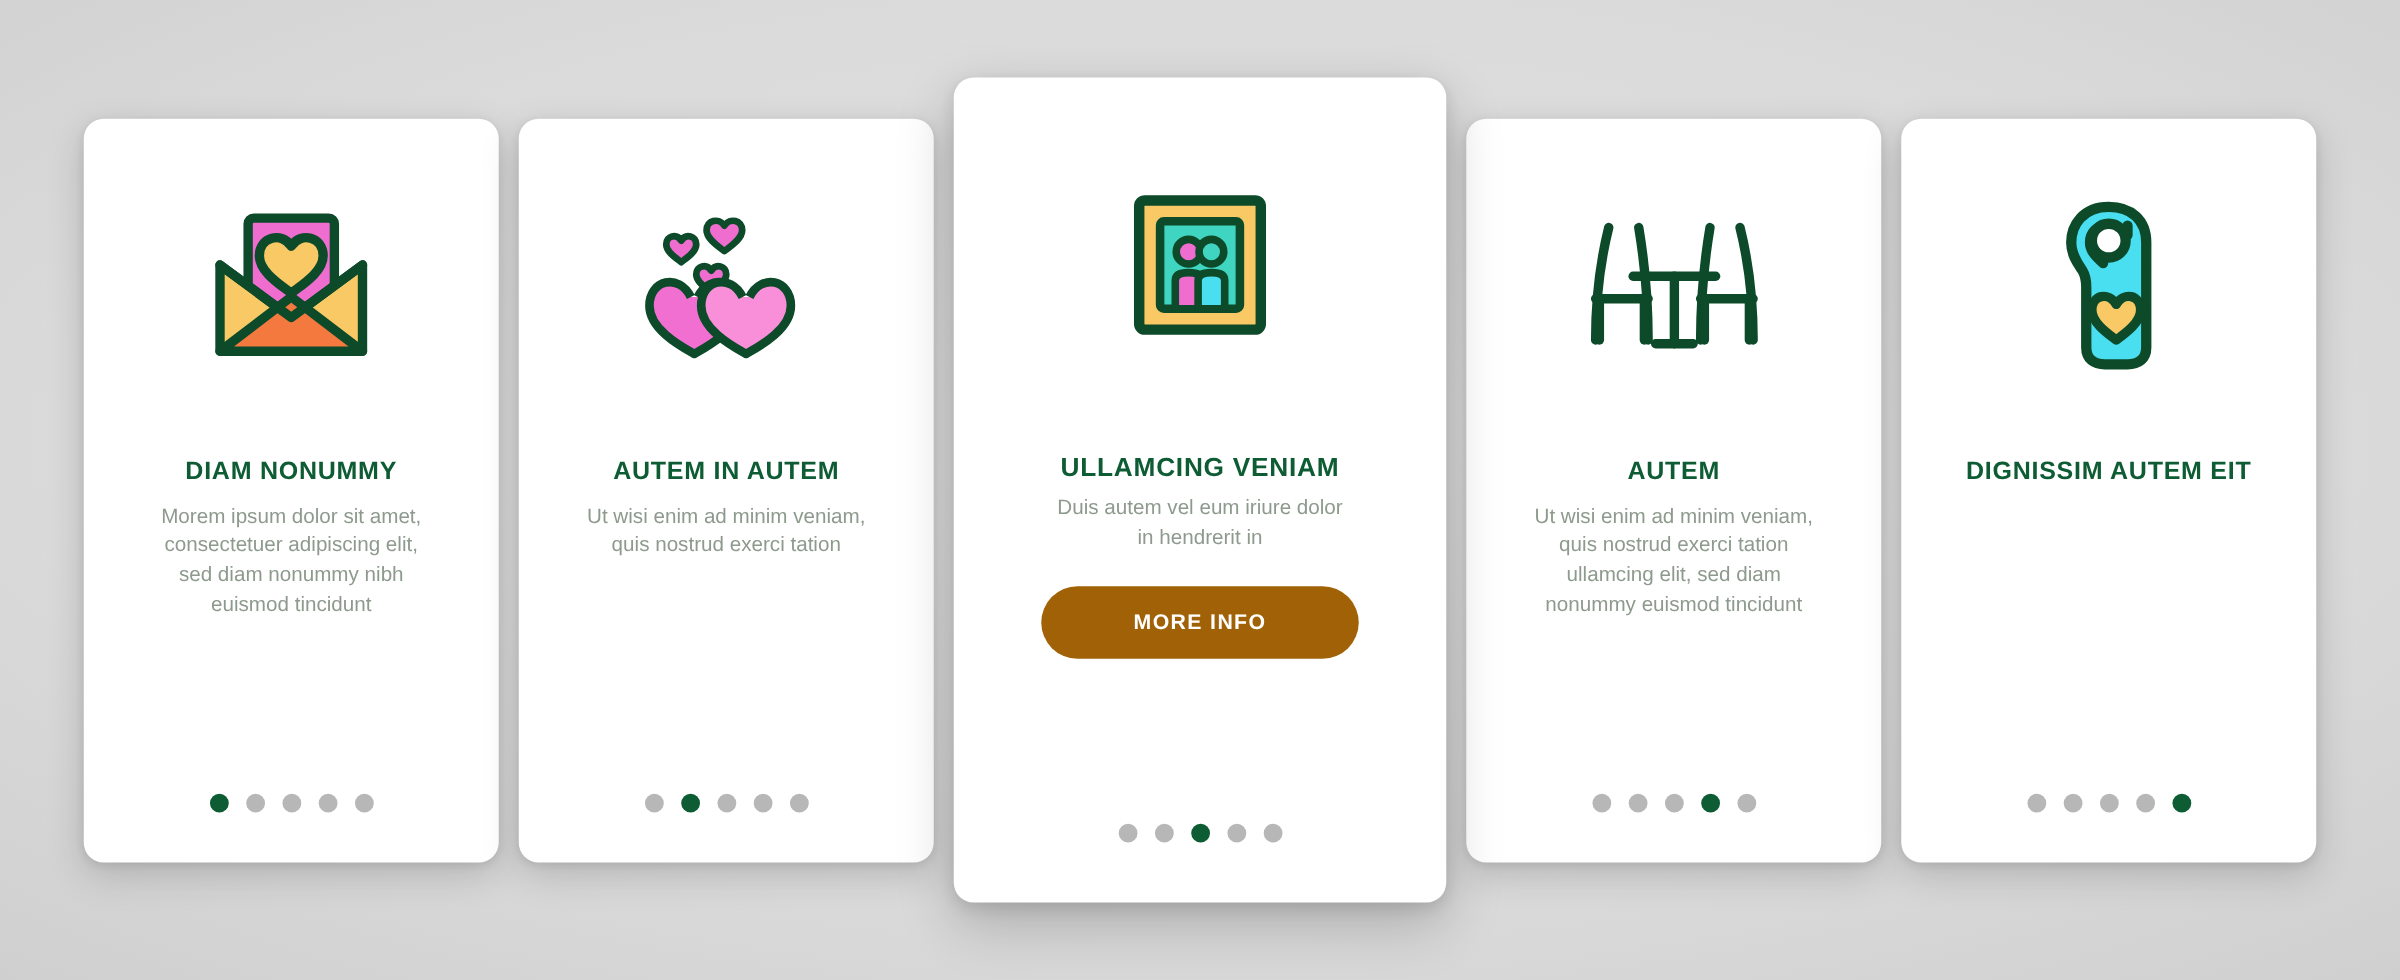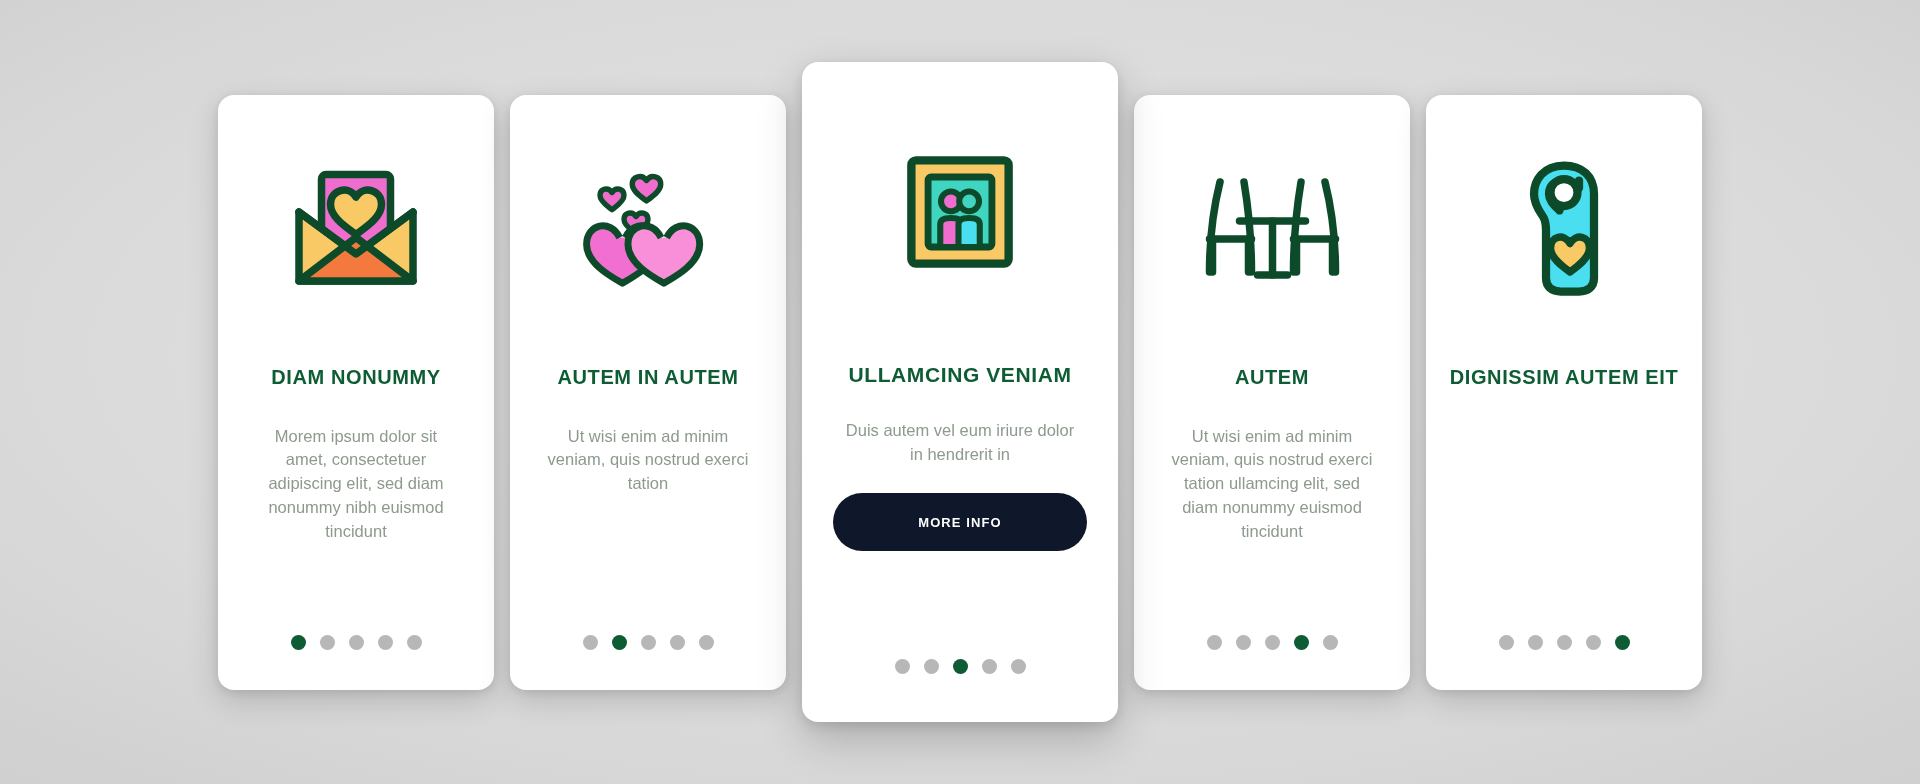--- a/index.html
+++ b/index.html
@@ -24,34 +24,34 @@
     height: 784px;
     position: relative;
     display: flex;
     align-items: center;
     justify-content: center;
     gap: 16px;
   }
 
   
   .card {
-    width: 276px;
+    width: 332px;
     height: 595px;
     background: #ffffff;
     border-radius: 16px;
     box-shadow: 0 10px 30px rgba(0,0,0,0.17), 0 2px 8px rgba(0,0,0,0.09);
     display: flex;
     flex-direction: column;
     align-items: center;
     position: relative;
     flex: 0 0 auto;
   }
 
   .card.featured {
-    width: 316px;
+    width: 394px;
     height: 660px;
     box-shadow: 0 16px 44px rgba(0,0,0,0.22), 0 4px 12px rgba(0,0,0,0.10);
     z-index: 5;
   }
 
   
   .icon-wrap {
     height: 270px;
     display: flex;
     align-items: center;
@@ -73,36 +73,36 @@
     padding: 0 14px;
   }
   .card.featured .card-title { font-size: 21px; }
 
   .card-body {
     color: #8d9a8d;
     font-size: 16.5px;
     line-height: 1.45;
     text-align: center;
     padding: 0 36px;
-    margin-top: 36px;
+    margin-top: 13px;
     max-width: 300px;
   }
-  .card.featured .card-body { padding: 0 34px; margin-top: 32px; }
+  .card.featured .card-body { padding: 0 34px; margin-top: 8px; }
 
   
   .more-btn {
     margin-top: 26px;
-    background: #0f172a;
+    background: #a16207;
     color: #ffffff;
     border: none;
     border-radius: 34px;
     width: 254px;
     height: 58px;
     font-family: "Liberation Sans", sans-serif;
-    font-size: 13px;
+    font-size: 17px;
     font-weight: bold;
     letter-spacing: 1.1px;
     cursor: pointer;
   }
 
   
   .dots {
     position: absolute;
     bottom: 40px;
     left: 0; right: 0;

